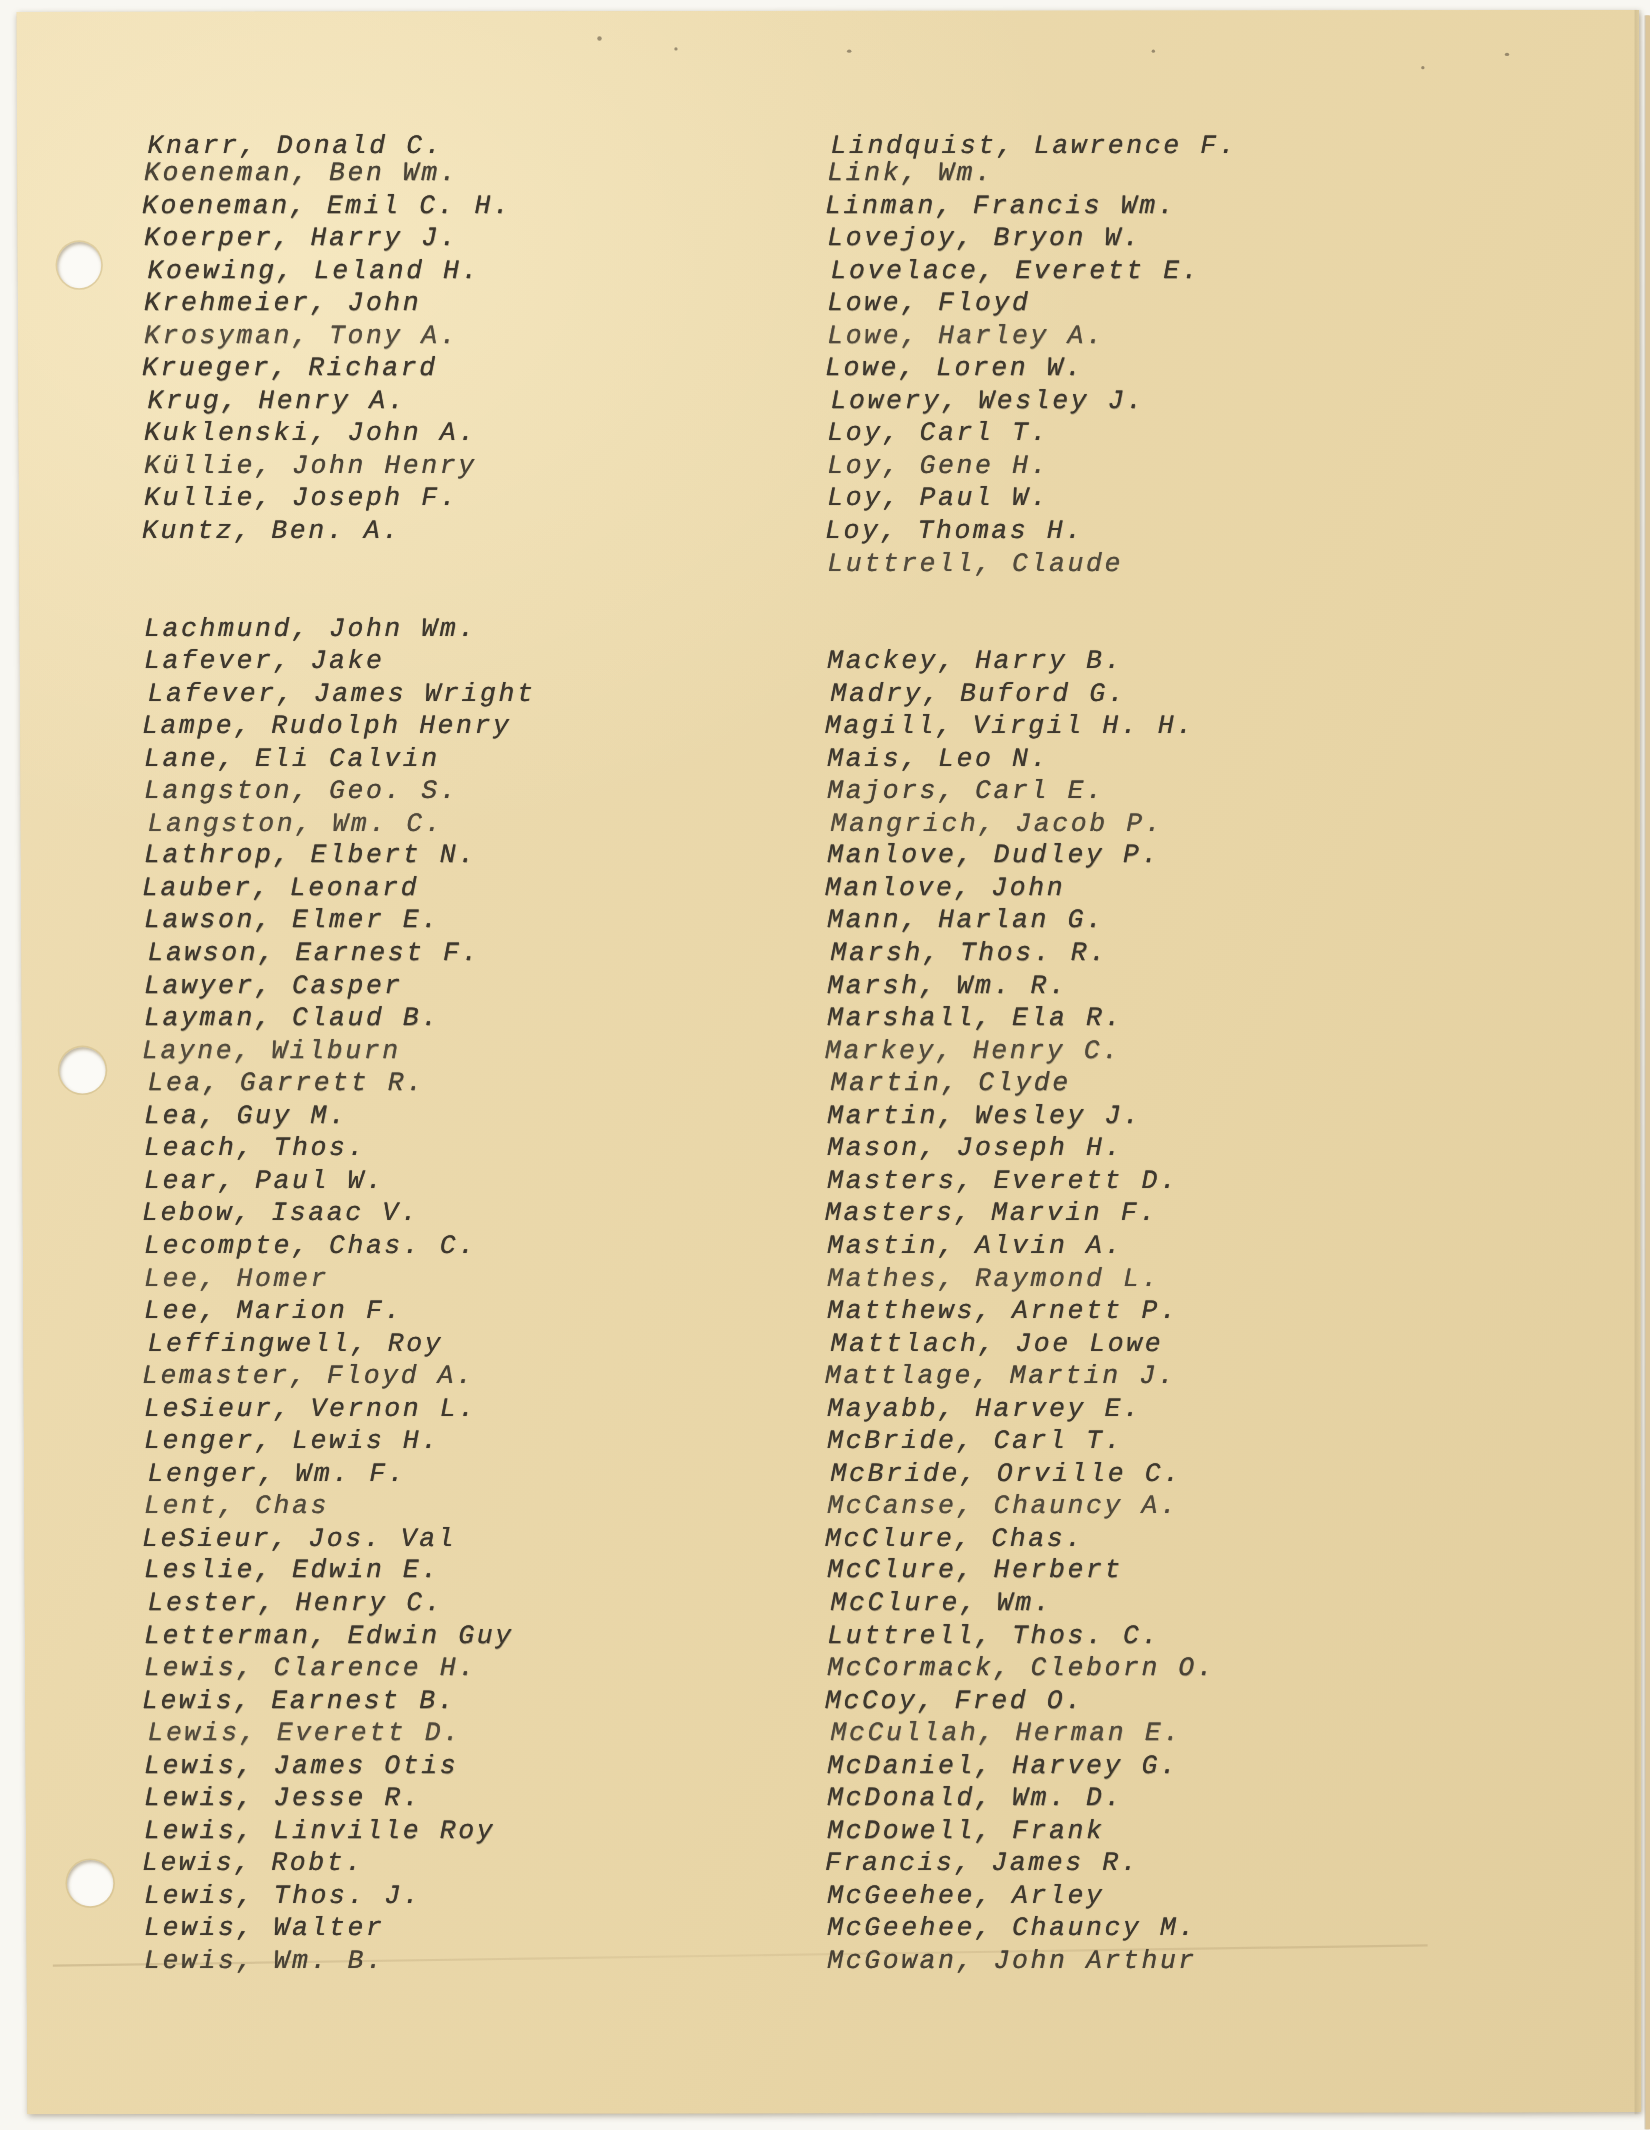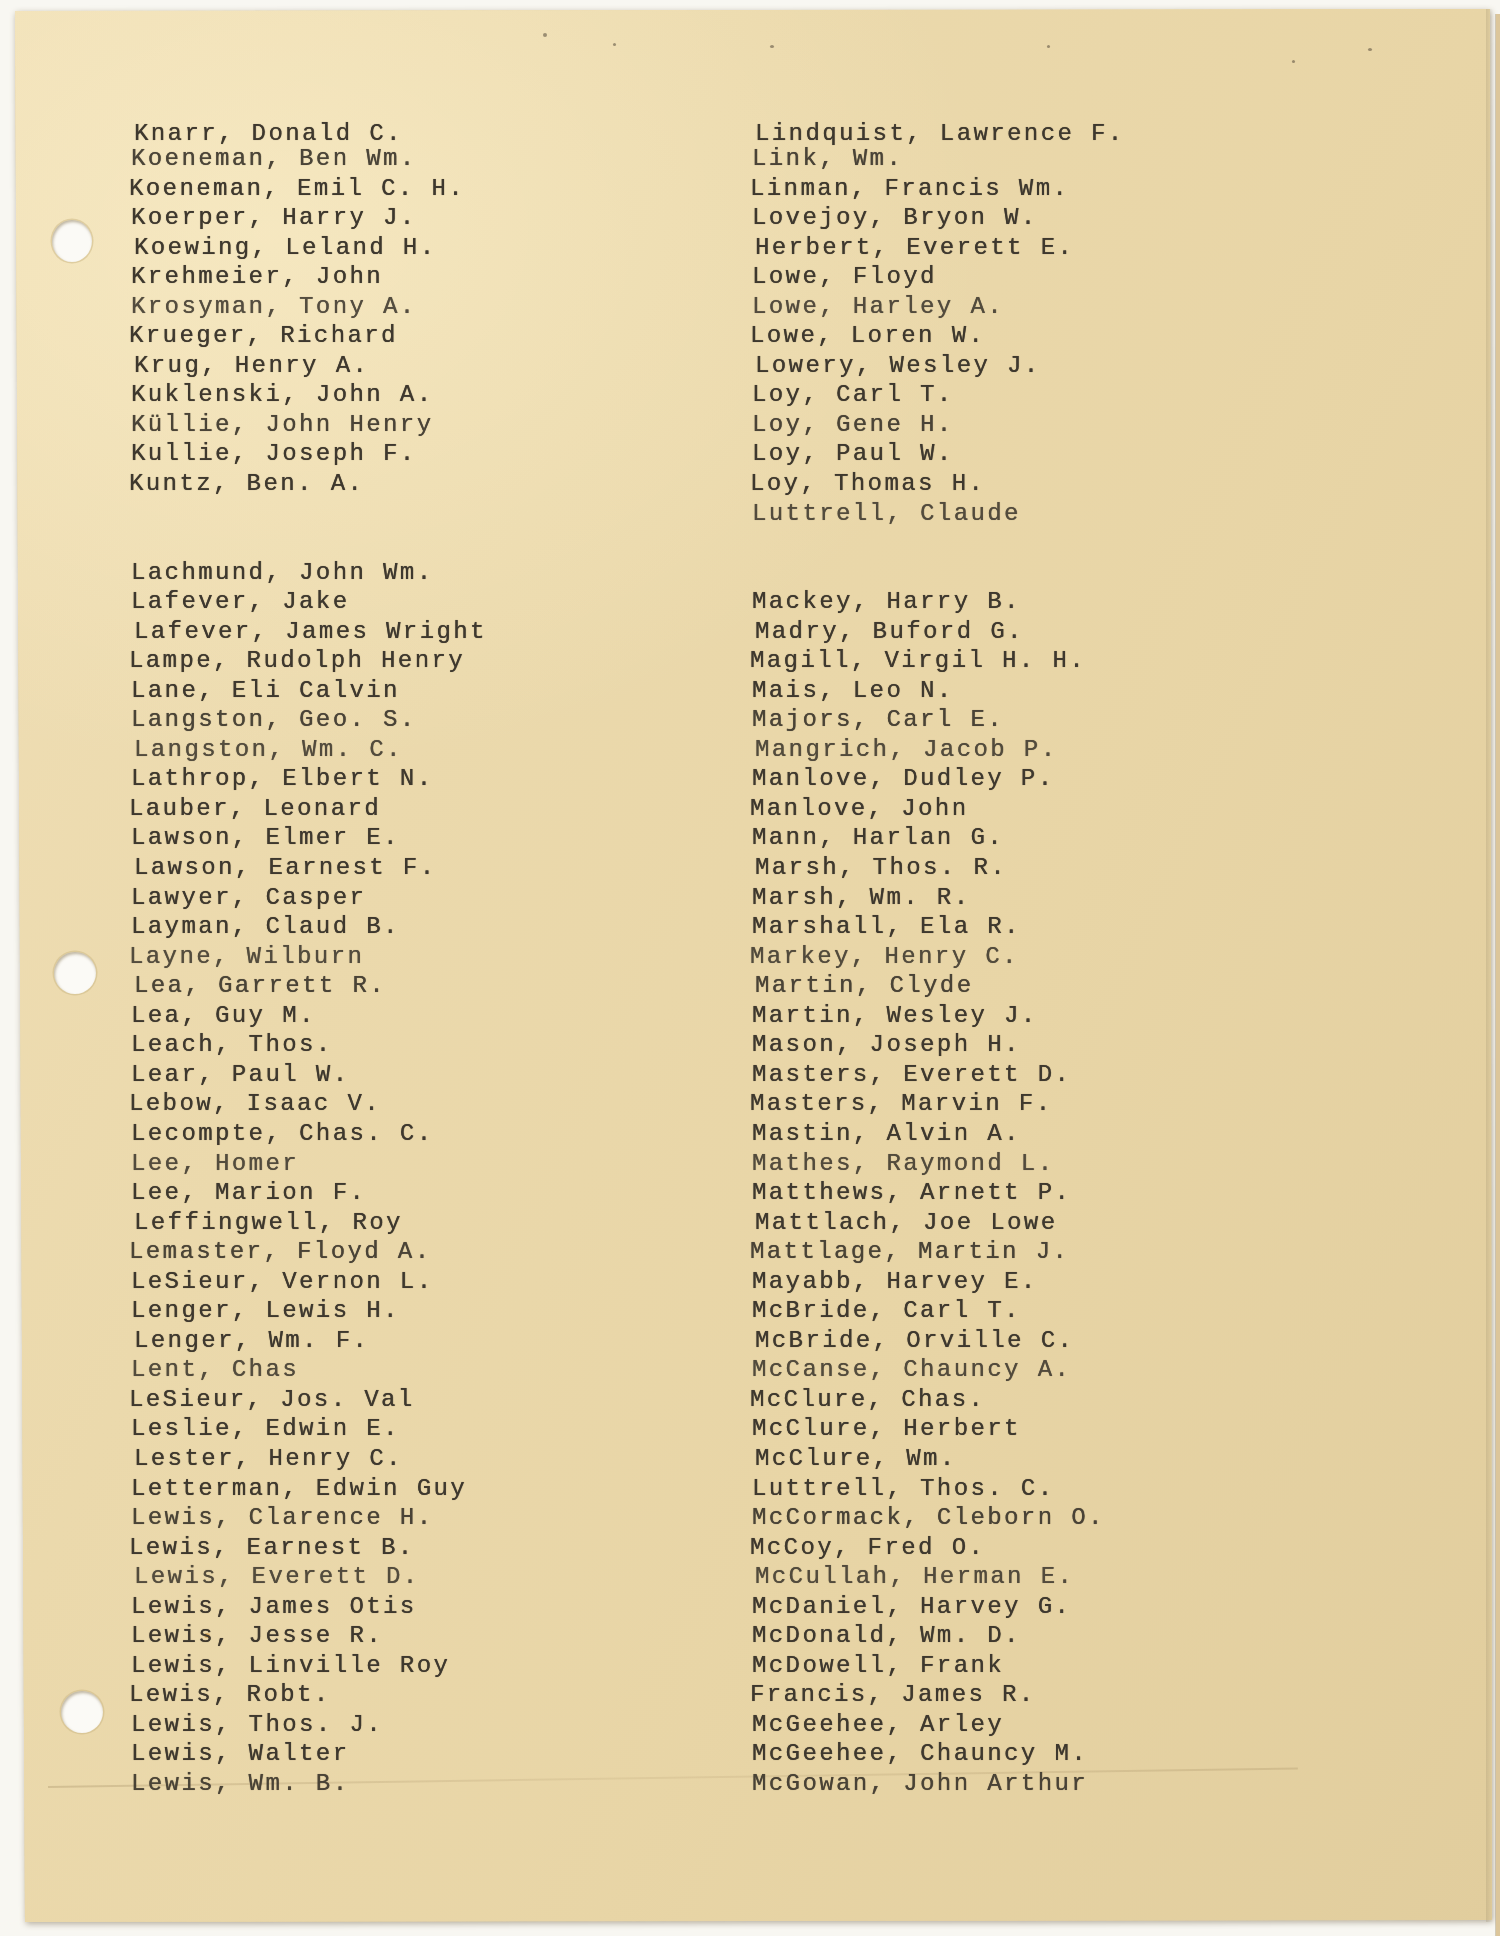--- a/index.html
+++ b/index.html
@@ -15,20 +15,21 @@
     filter:drop-shadow(1px 2px 3px rgba(100,85,55,.45));
   }
   .sheet{
     position:absolute;inset:0;
     background-color:var(--paper,#ead8ab);
     background-image:
       radial-gradient(1200px 900px at 18% 12%, rgba(255,245,210,.45), rgba(255,245,210,0) 60%),
       linear-gradient(115deg, #f0dfb6 0%, #ebd9ac 32%, #e8d5a6 62%, #e1cd9d 100%),
       linear-gradient(to bottom, rgba(0,0,0,0) 92%, rgba(120,95,55,.10) 100%);
     clip-path:polygon(15px 11px, 1490px 9px, 1492px 1920px, 25px 1922px);
+    font-style:italic;
   }
   .col{
     position:absolute;top:124px;
     color:var(--ink,#3e382e);
     font-size:24px;font-weight:400;
     letter-spacing:2.4px;
     text-shadow:0 0 0.7px rgba(62,56,46,.85), 0.4px 0.4px 0.5px rgba(62,56,46,.35);
   }
   .col-left{left:131px;}
   .col-right{left:752px;}
@@ -145,21 +146,21 @@
           <div class="line">Lewis, Robt.</div>
           <div class="line">Lewis, Thos. J.</div>
           <div class="line">Lewis, Walter</div>
           <div class="line">Lewis, Wm. B.</div>
         </div>
       <div class="col col-right">
           <div class="line first">Lindquist, Lawrence F.</div>
           <div class="line">Link, Wm.</div>
           <div class="line">Linman, Francis Wm.</div>
           <div class="line">Lovejoy, Bryon W.</div>
-          <div class="line">Herbert, Everett E.</div>
+          <div class="line">Lovelace, Everett E.</div>
           <div class="line">Lowe, Floyd</div>
           <div class="line">Lowe, Harley A.</div>
           <div class="line">Lowe, Loren W.</div>
           <div class="line">Lowery, Wesley J.</div>
           <div class="line">Loy, Carl T.</div>
           <div class="line">Loy, Gene H.</div>
           <div class="line">Loy, Paul W.</div>
           <div class="line">Loy, Thomas H.</div>
           <div class="line">Luttrell, Claude</div>
           <div class="gap"></div>

